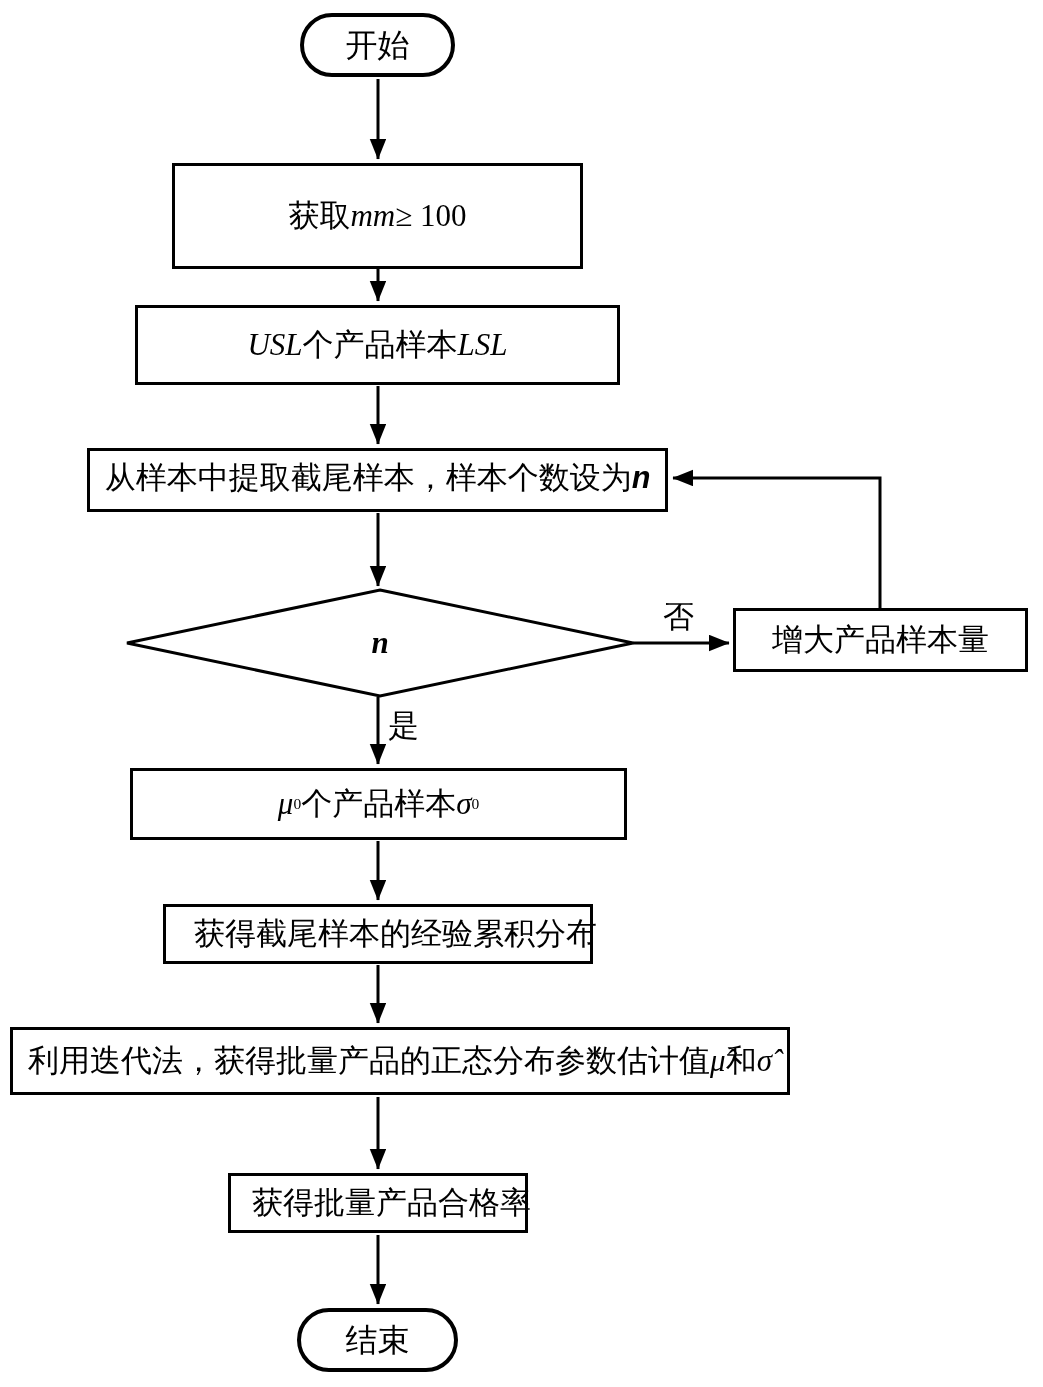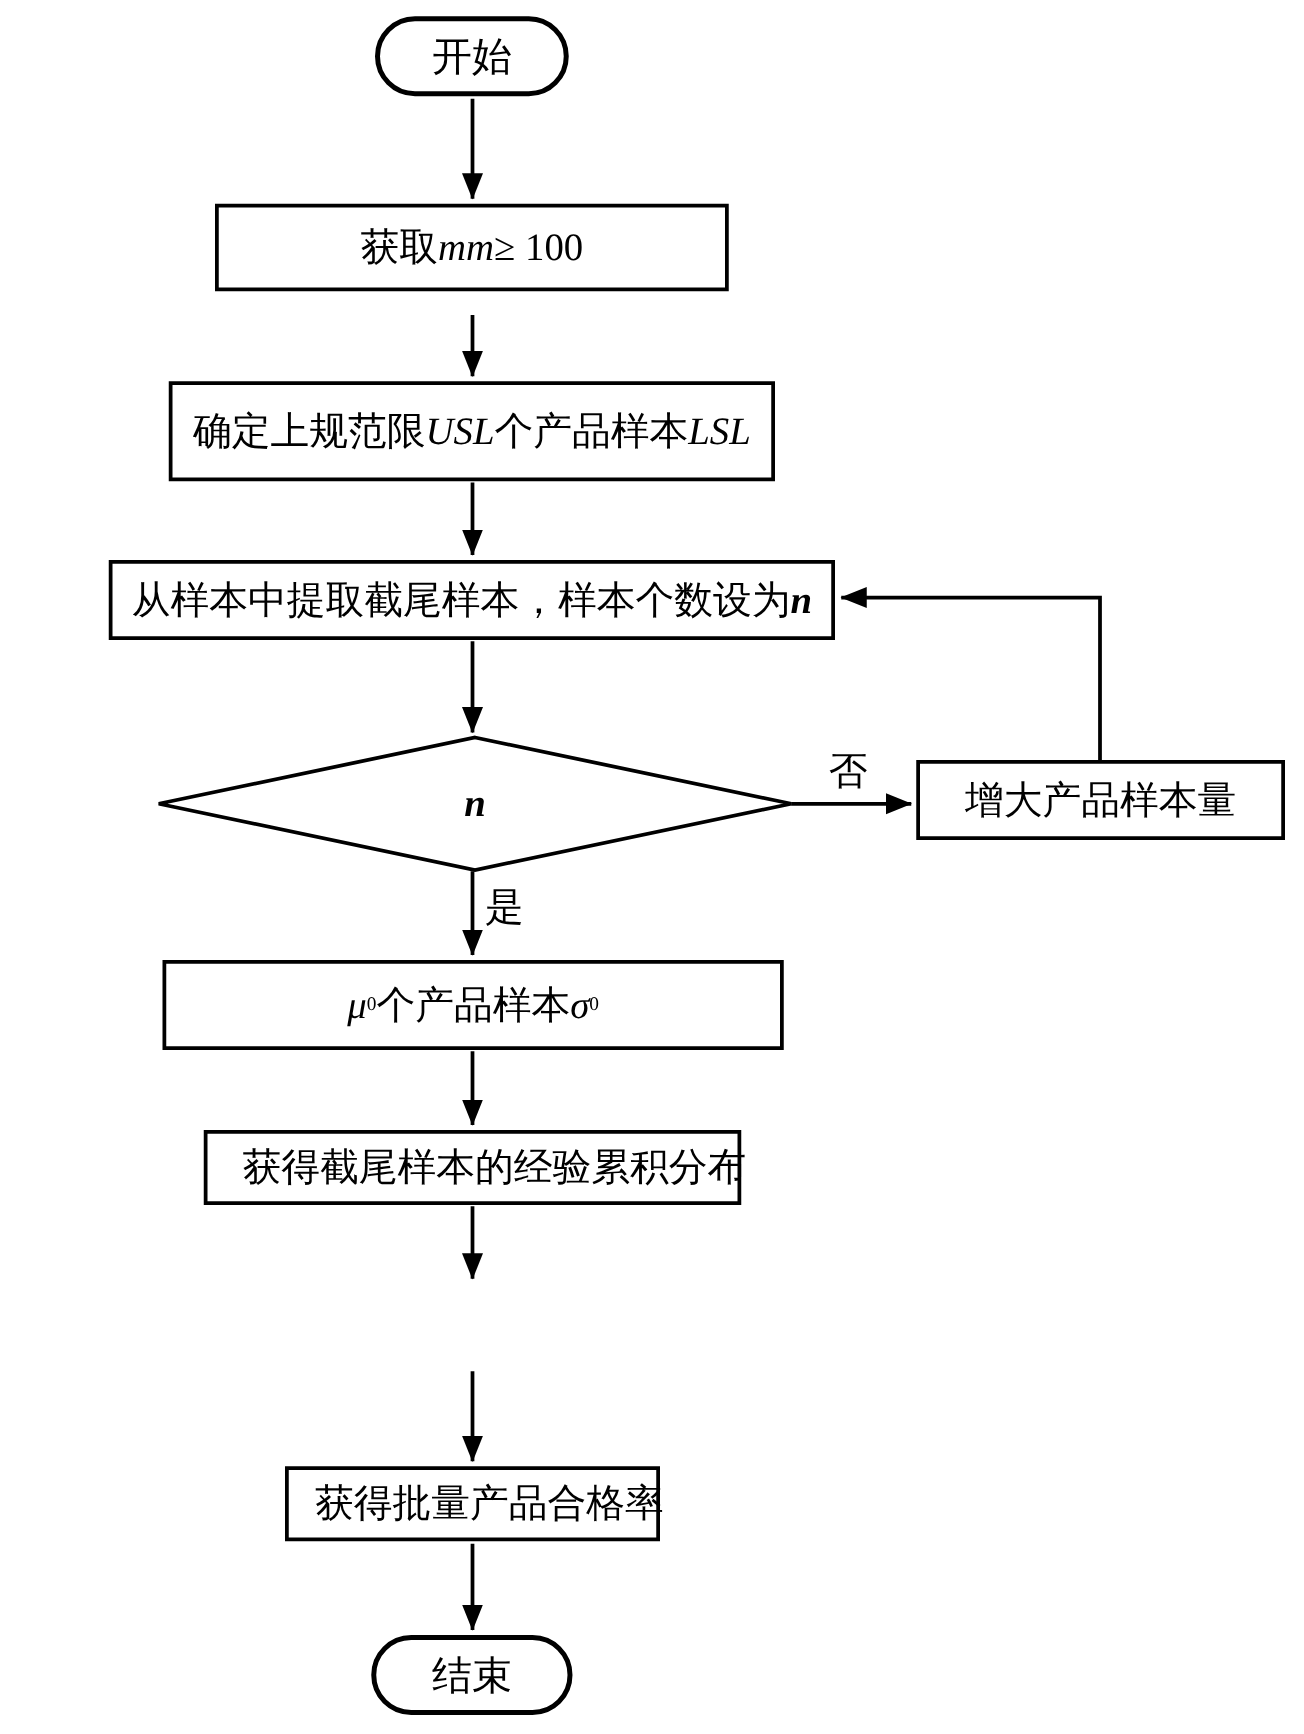--- a/index.html
+++ b/index.html
@@ -42,23 +42,23 @@
     line-height: 1;
     background: #ffffff;
     padding: 0 2px;
   }
   .seg-i  { font-style: italic; }
   .seg-bi { font-style: italic; font-weight: bold; }
   .seg-sub { font-size: 0.5em; vertical-align: -0.22em; }
 
   
   #n-start    { left: 300px; top: 13px;   width: 155px; height: 64px; }
-  #n-acquire  { left: 172px; top: 163px;  width: 411px; height: 70px; }
+  #n-acquire  { left: 172px; top: 163px;  width: 411px; height: 106px; }
   #n-limits   { left: 135px; top: 305px;  width: 485px; height: 80px; }
-  #n-extract  { left: 87px;  top: 448px;  width: 581px; height: 64px; }
+  #n-extract  { left: 87px;  top: 448px;  width: 581px; height: 64px; font-family: Liberation Mono, monospace; }
   #n-decision { left: 180px; top: 619px;  width: 400px; height: 48px; }
   #n-increase { left: 733px; top: 608px;  width: 295px; height: 64px; }
   #n-meanstd  { left: 130px; top: 768px;  width: 497px; height: 72px; }
   #n-ecdf     { left: 163px; top: 904px;  width: 430px; height: 60px; padding-left: 35px; }
   #n-iterate  { left: 10px;  top: 1027px; width: 780px; height: 68px; }
   #n-passrate { left: 228px; top: 1173px; width: 300px; height: 60px; padding-left: 27px; }
   #n-end      { left: 297px; top: 1308px; width: 161px; height: 64px; }
   #lbl-yes    { left: 386px; top: 710px; }
   #lbl-no     { left: 661px; top: 601px; }
 </style>
@@ -96,21 +96,20 @@
     </div>
 
   <div class="node" id="n-acquire">
       <span>获取</span>
       <span class="seg-i">m</span>
       <span class="seg-i">m</span>
       <span> ≥ 100</span>
     </div>
 
   <div class="node" id="n-limits">
-      <span>确定上规范限</span>
       <span class="seg-i">USL</span>
       <span>个产品样本</span>
       <span class="seg-i">LSL</span>
     </div>
 
   <div class="node" id="n-extract">
       <span>从样本中提取截尾样本，样本个数设为</span>
       <span class="seg-bi">n</span>
     </div>
 
@@ -127,20 +126,26 @@
       <span class="seg-sub">0</span>
       <span>个产品样本</span>
       <span class="seg-i">σ</span>
       <span class="seg-sub">0</span>
     </div>
 
   <div class="node" id="n-ecdf">
       <span>获得截尾样本的经验累积分布</span>
     </div>
 
+  <div class="node" id="n-iterate">
+      <span>利用迭代法，获得批量产品的正态分布参数估计值</span>
+      <span class="seg-i">μ̂</span>
+      <span>和</span>
+      <span class="seg-i">σ̂</span>
+    </div>
 
   <div class="node" id="n-passrate">
       <span>获得批量产品合格率</span>
     </div>
 
   <div class="node terminal" id="n-end">
       <span>结束</span>
     </div>
 
   <span class="edge-label" id="lbl-yes">是</span>

